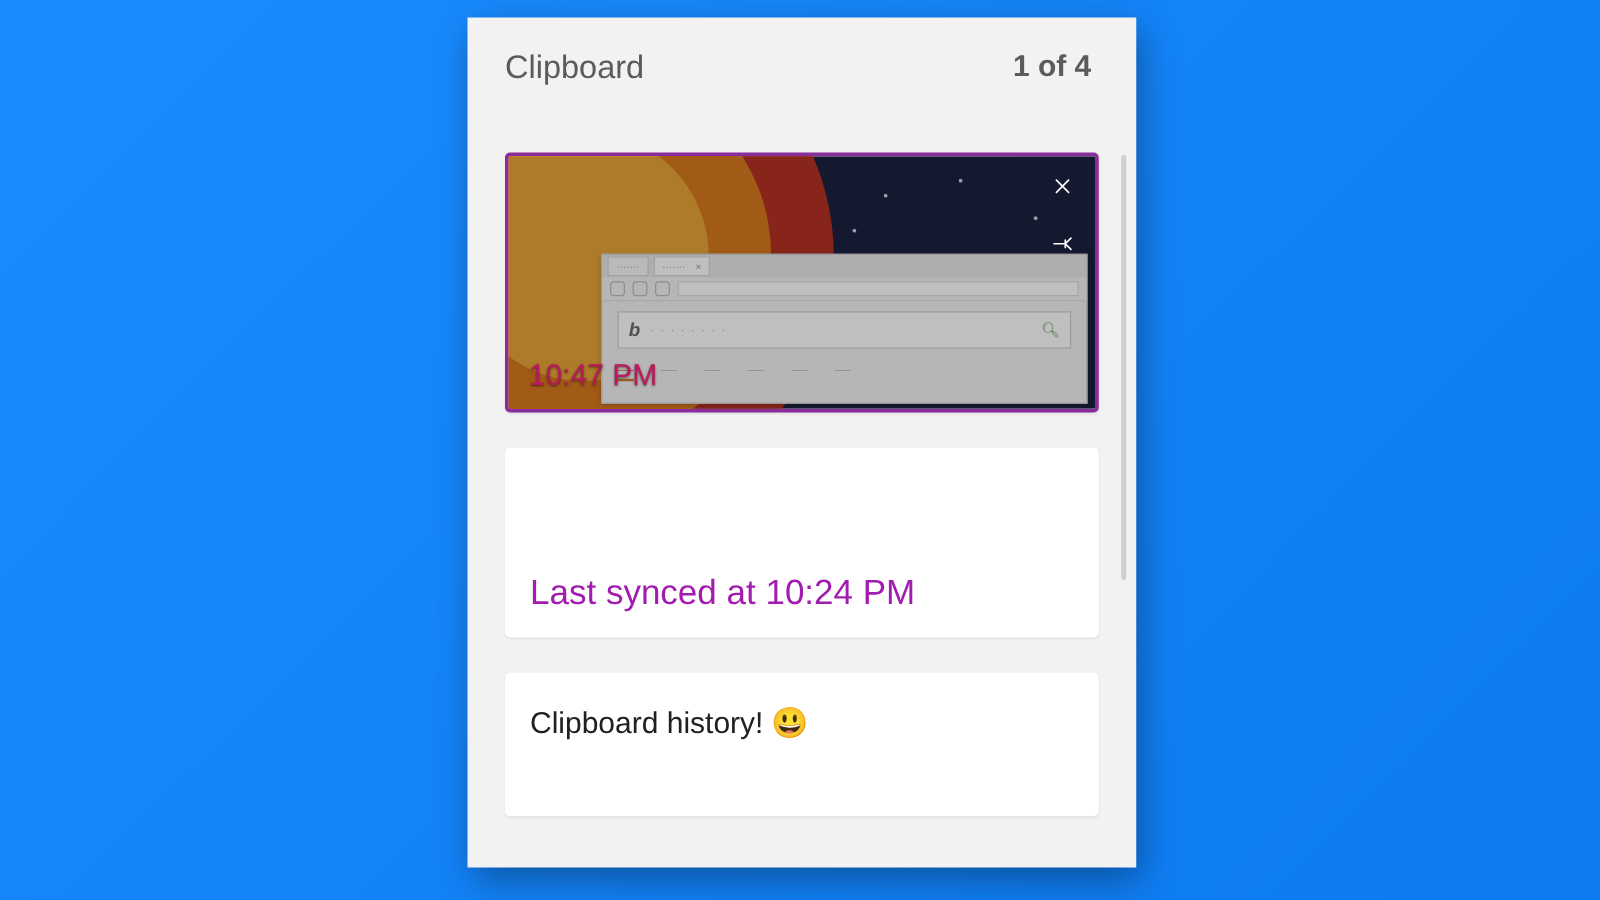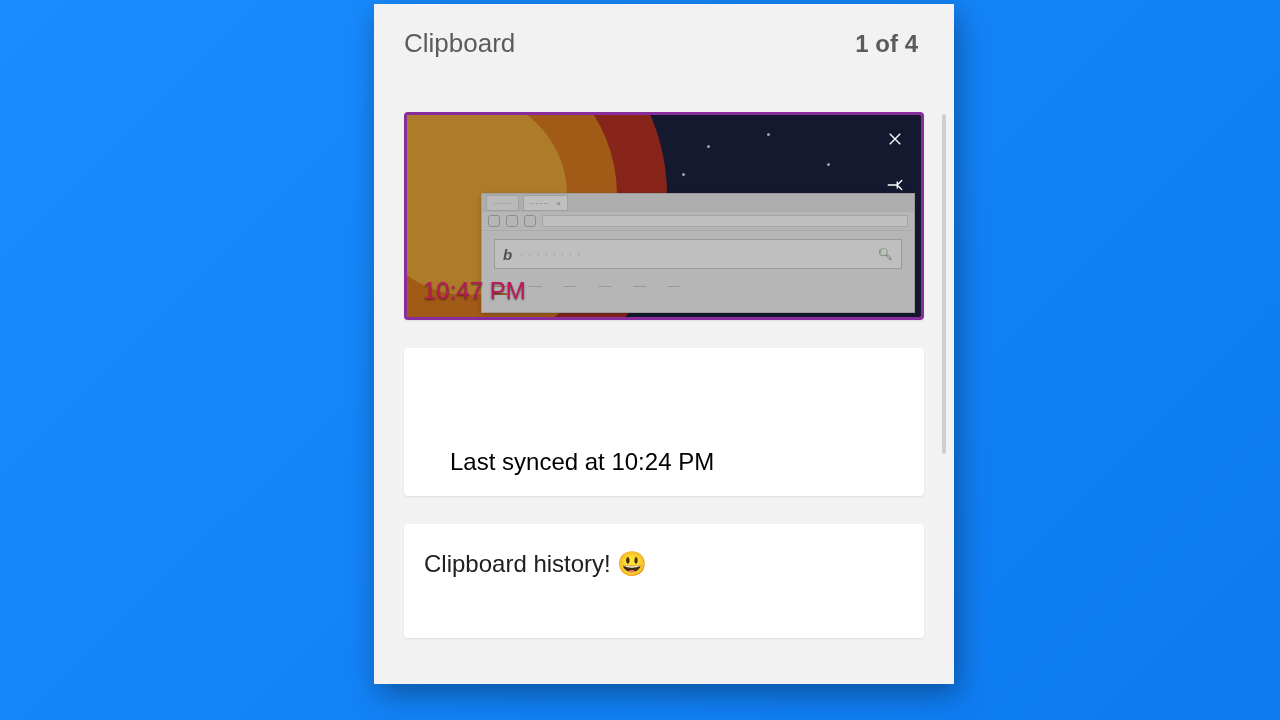--- a/index.html
+++ b/index.html
@@ -2,21 +2,21 @@
 <html><head>
 <meta charset="utf-8">
 <style>
   html,body{
     margin:0;padding:0;width:1280px;height:720px;
     font-family:"Segoe UI",Arial,sans-serif;
     background:linear-gradient(135deg,#1a8cff 0%,#0d7af0 100%);
     overflow:hidden;
   }
   .panel{
-    position:absolute;left:374px;top:4px;width:580px;height:680px;
+    position:absolute;left:374px;top:14px;width:535px;height:680px;
     background:#f2f2f2;
     box-shadow:4px 10px 28px rgba(0,0,0,0.35);
     box-sizing:border-box;
   }
   .header{
     display:flex;justify-content:space-between;align-items:center;
     padding:24px 36px 16px 30px;
   }
   .header .title{font-size:26px;color:#5b5b5b;font-weight:400;}
   .header .counter{font-size:24px;color:#5b5b5b;font-weight:700;}
@@ -95,21 +95,21 @@
   .ctrl.close{top:10px;}
   .ctrl.pin{top:56px;}
   .ctrl svg{width:18px;height:18px;stroke:#ffffff;fill:none;stroke-width:1.8;}
   .card.text{
     padding:22px 20px 20px 20px;min-height:70px;
   }
   .card.text .main{
     font-size:24px;color:#202020;font-weight:400;
   }
   .card.text .sub{
-    font-size:24px;color:#000000;margin-top:78px;margin-left:26px;
+    font-size:28px;color:#a21caf;margin-top:78px;
   }
   .card.text.third{
     padding:26px 20px 60px 20px;
   }
 </style>
 </head>
 <body>
 
 <div class="panel">
 

